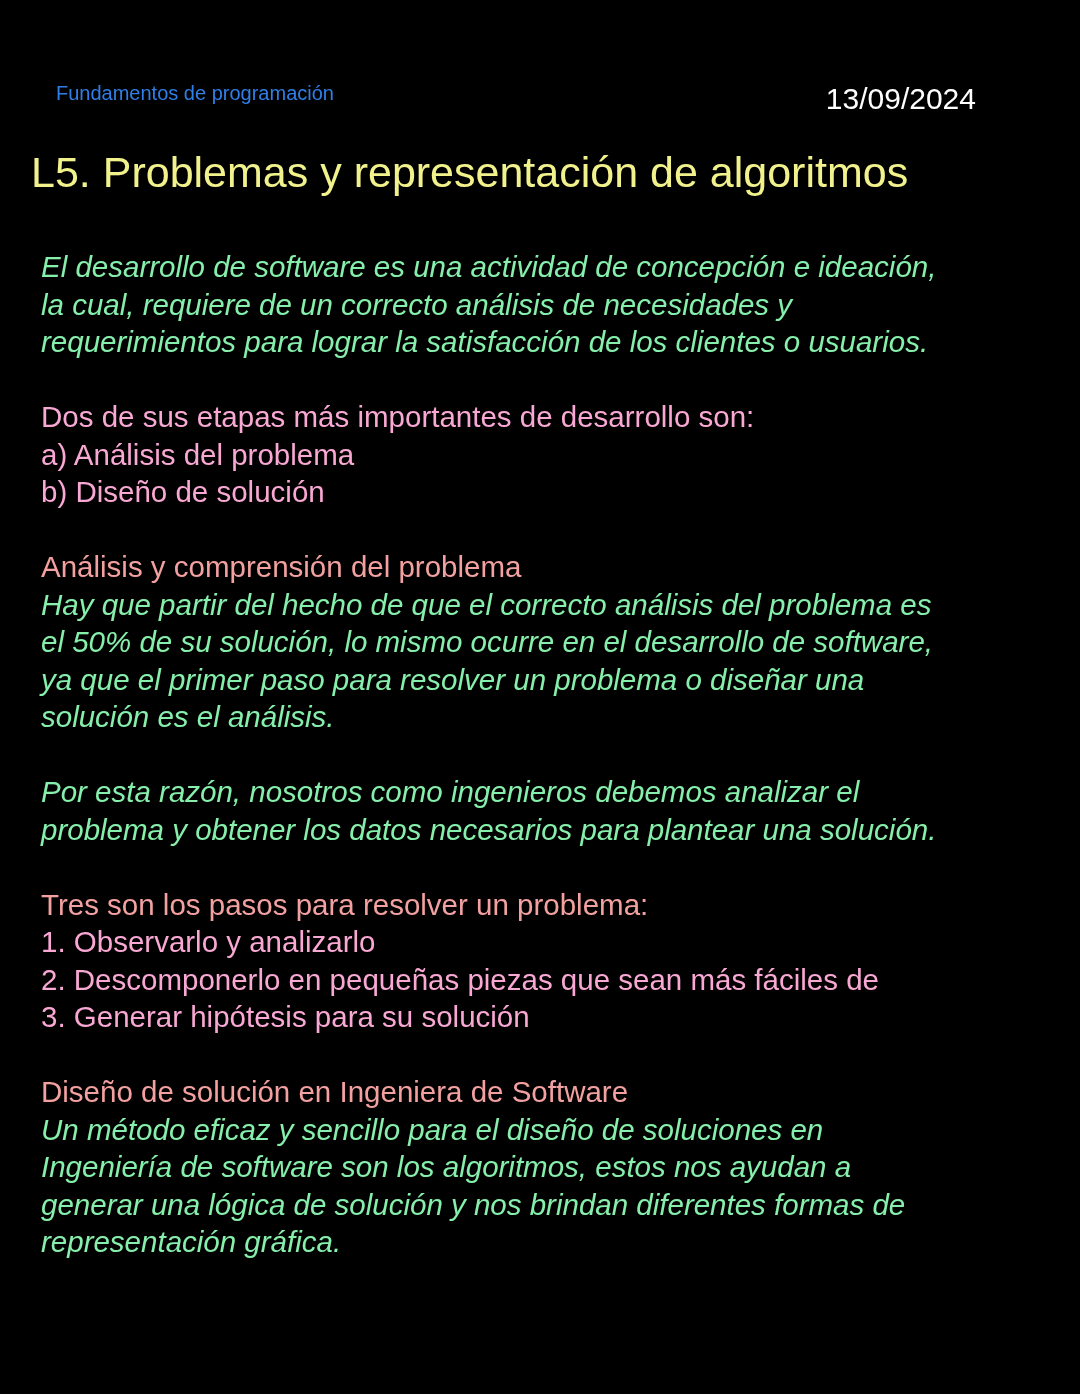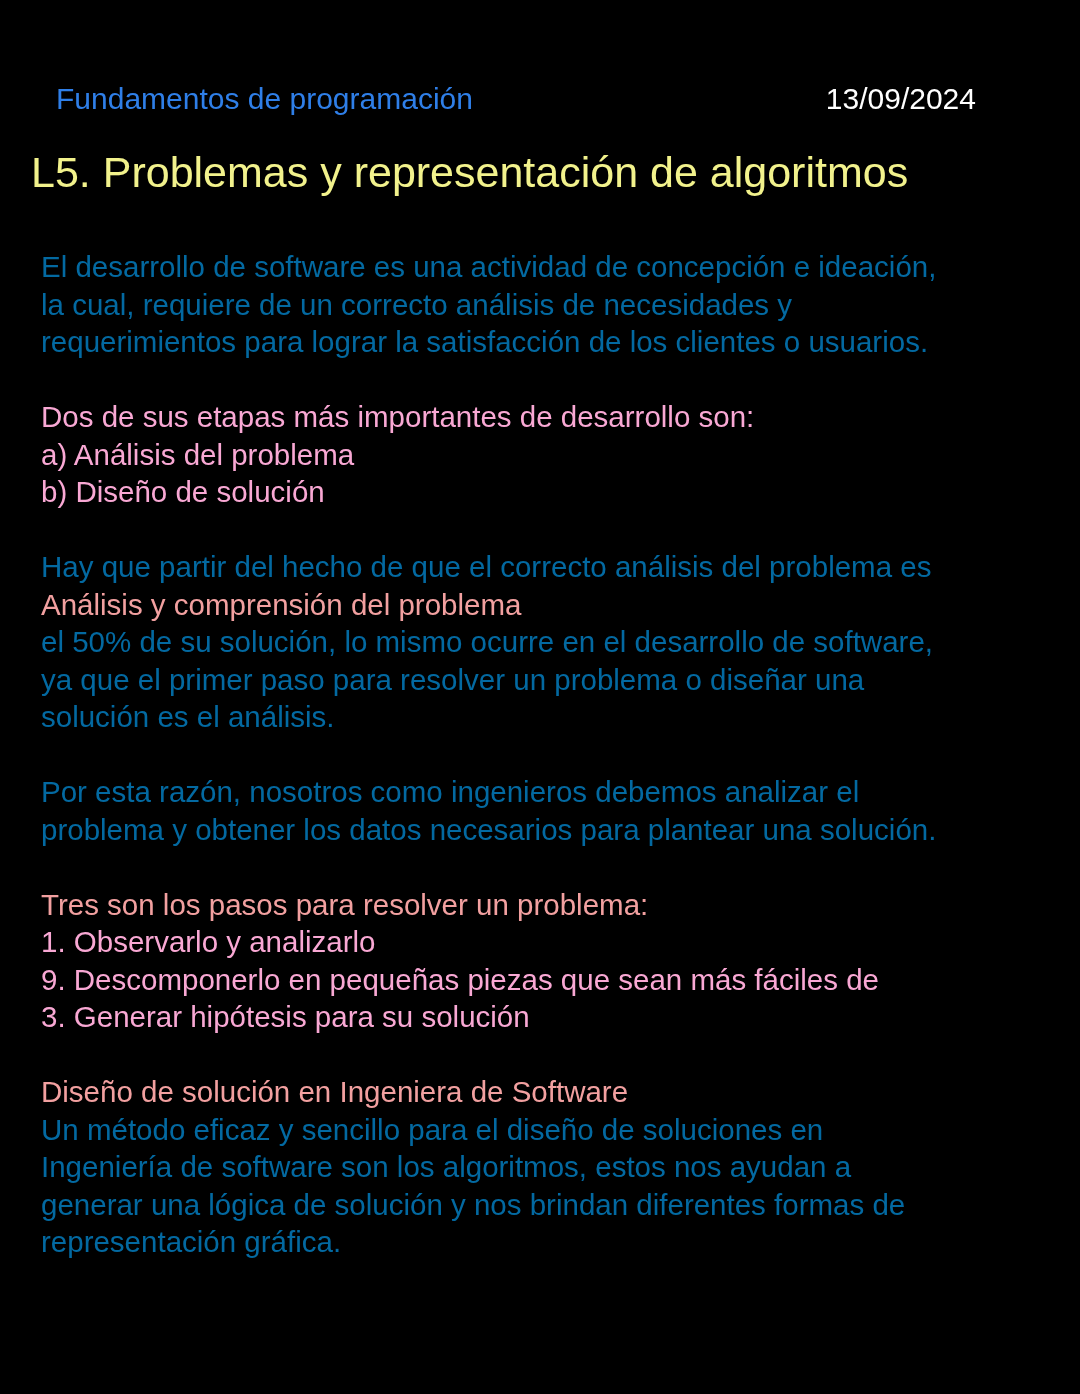--- a/index.html
+++ b/index.html
@@ -19,21 +19,21 @@
       position: absolute;
       top: 82px;
       left: 56px;
       width: 920px;
       height: 40px;
     }
     .course {
       position: absolute;
       left: 0;
       top: 0;
-      font-size: 30px;
+      font-size: 20px;
       color: #2f7fe8;
       white-space: nowrap;
     }
     .date {
       position: absolute;
       right: 0;
       top: 0;
       font-size: 30px;
       color: #ffffff;
       white-space: nowrap;
@@ -56,21 +56,21 @@
       font-size: 29.5px;
       line-height: 37.5px;
     }
     .block {
       margin: 0 0 37.5px 0;
     }
     .line {
       display: block;
       white-space: nowrap;
     }
-    .white { color: #0369a1; }
+    .white { color: #86efac; font-style: italic; }
     .blue { color: #f9a8d4; }
     .pink { color: #f2a0a0; }
   </style>
 </head>
 <body>
 
 <div class="header">
   <span class="course">Fundamentos de programación</span>
   <span class="date">13/09/2024</span>
 </div>
@@ -85,36 +85,36 @@
     <span class="line">requerimientos para lograr la satisfacción de los clientes o usuarios.</span>
   </div>
 
   <div class="block blue">
     <span class="line">Dos de sus etapas más importantes de desarrollo son:</span>
     <span class="line">a) Análisis del problema</span>
     <span class="line">b) Diseño de solución</span>
   </div>
 
   <div class="block">
+    <span class="line pink">Análisis y comprensión del problema</span>
     <span class="line white">Hay que partir del hecho de que el correcto análisis del problema es</span>
-    <span class="line pink">Análisis y comprensión del problema</span>
     <span class="line white">el 50% de su solución, lo mismo ocurre en el desarrollo de software,</span>
     <span class="line white">ya que el primer paso para resolver un problema o diseñar una</span>
     <span class="line white">solución es el análisis.</span>
   </div>
 
   <div class="block white">
     <span class="line">Por esta razón, nosotros como ingenieros debemos analizar el</span>
     <span class="line">problema y obtener los datos necesarios para plantear una solución.</span>
   </div>
 
   <div class="block">
     <span class="line pink">Tres son los pasos para resolver un problema:</span>
     <span class="line blue">1. Observarlo y analizarlo</span>
-    <span class="line blue">9. Descomponerlo en pequeñas piezas que sean más fáciles de</span>
+    <span class="line blue">2. Descomponerlo en pequeñas piezas que sean más fáciles de</span>
     <span class="line blue">3. Generar hipótesis para su solución</span>
   </div>
 
   <div class="block">
     <span class="line pink">Diseño de solución en Ingeniera de Software</span>
     <span class="line white">Un método eficaz y sencillo para el diseño de soluciones en</span>
     <span class="line white">Ingeniería de software son los algoritmos, estos nos ayudan a</span>
     <span class="line white">generar una lógica de solución y nos brindan diferentes formas de</span>
     <span class="line white">representación gráfica.</span>
   </div>

